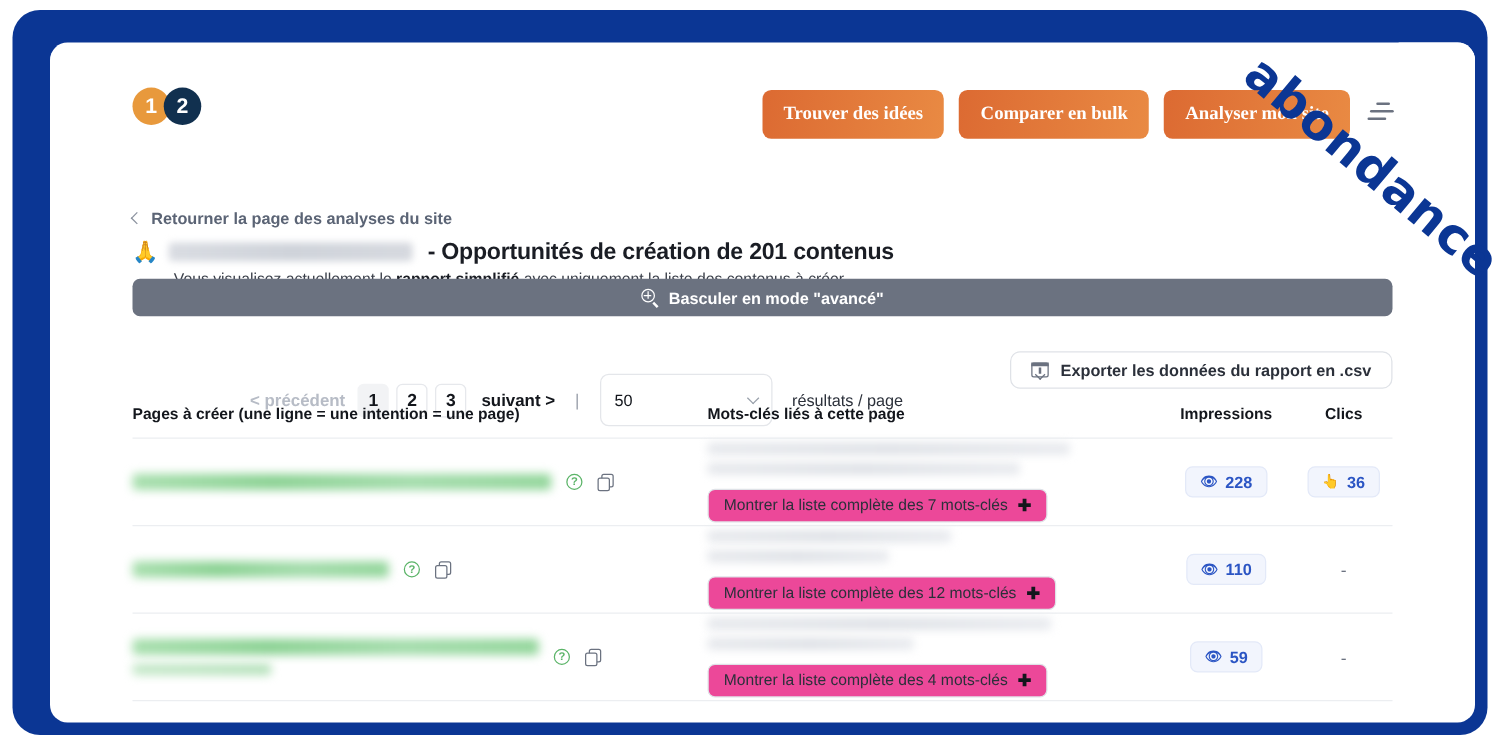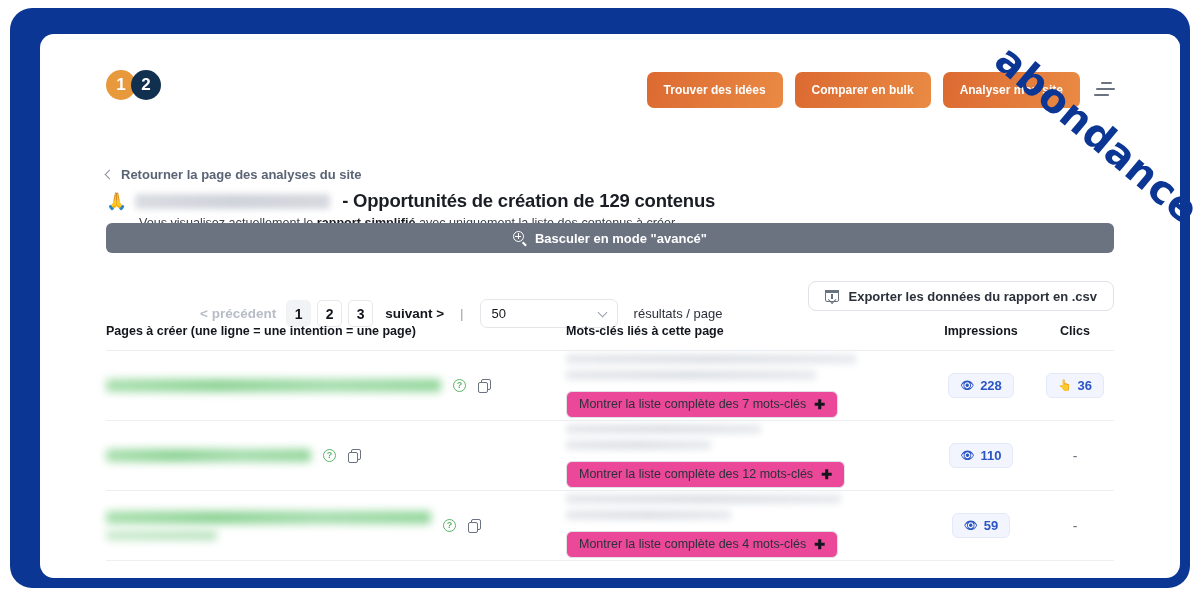--- a/index.html
+++ b/index.html
@@ -91,25 +91,25 @@
     letter-spacing: -0.6px; margin-top: -3px;
   }
 
   #header-actions {
     position: absolute;
     right: 100px; top: 38px;
     display: flex; align-items: center; gap: 12px;
   }
   .btn-orange {
     background: linear-gradient(100deg,#dc6a32 0%,#e98a43 100%);
-    color: #fff; font-weight: 700; font-size: 12px;
+    color: #fff; font-weight: 700; font-size: 15px;
     border: none; border-radius: 7px;
     padding: 11px 17px; cursor: pointer;
     white-space: nowrap;
-    font-family: Liberation Sans, sans-serif;
+    font-family: Liberation Serif, serif;
   }
   #menu-icon {
     position: absolute;
     right: 62px; top: 48px;
     width: 24px; height: 18px; cursor: pointer;
   }
   #menu-icon i {
     display: block; height: 2px; background: #6b7280;
     border-radius: 1px; margin-bottom: 4px;
   }
@@ -196,21 +196,21 @@
     border: 1px solid #e6e8ec; border-radius: 5px;
     background: #fff; color: #13161c;
     font-size: 14px; font-weight: 700;
     display: flex; align-items: center; justify-content: center;
     cursor: pointer; padding: 0 6px;
   }
   .page-btn.active { background: #f2f3f5; border-color: #f2f3f5; }
   #next-btn { color: #13161c; font-weight: 700; cursor: pointer; padding-left: 6px; }
   #pg-sep { color: #9aa0ab; margin: 0 10px; font-weight: 300; }
   #per-page-select {
-    width: 138px; height: 29px;
+    width: 138px; height: 42px;
     border: 1px solid #e4e6ea; border-radius: 7px;
     background: #fff; display: flex; align-items: center;
     padding: 0 11px; justify-content: space-between;
     font-size: 13px; color: #13161c; cursor: pointer;
   }
   .chev-down {
     width: 7px; height: 7px;
     border-right: 1.6px solid #99a0ab;
     border-bottom: 1.6px solid #99a0ab;
     transform: rotate(45deg); margin-bottom: 3px;
@@ -347,21 +347,21 @@
       </div>
 
       <div id="back-link">
         <span class="chev-left"></span>
         <span>Retourner la page des analyses du site</span>
       </div>
 
       <div id="title-row">
         <span id="title-emoji">🙏</span>
         <span id="title-redacted"></span>
-        <span id="title-text">- Opportunités de création de 129 contenus</span>
+        <span id="title-text">- Opportunités de création de 201 contenus</span>
       </div>
 
       <div id="subtitle">
         <span>Vous visualisez actuellement le </span><b>rapport simplifié</b><span> avec uniquement la liste des contenus à créer.</span><br>
         <span>Pour avoir plus de détails, basculer vers le rapport avancé.</span>
       </div>
 
       <div id="toggle-bar">
         <span class="zoom-plus">
           <span class="circ"></span>

